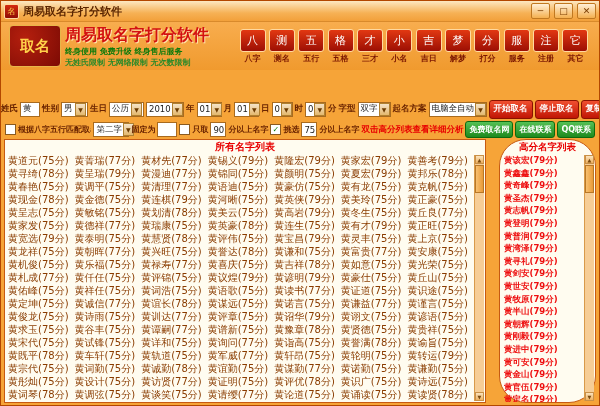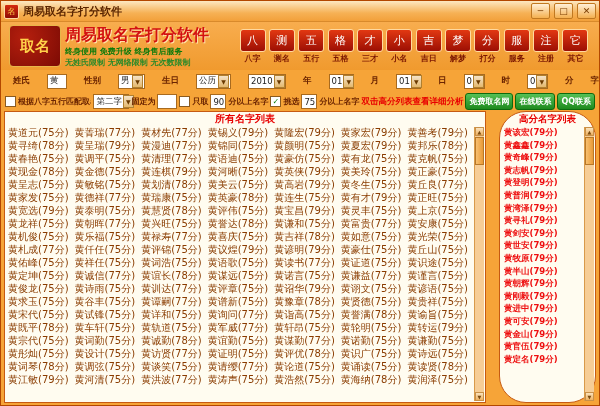--- a/index.html
+++ b/index.html
@@ -15,21 +15,21 @@
   .logo{width:50px;height:40px;background:radial-gradient(circle at 30% 30%,#b51f0e,#7c0b04);border:1px solid #e8b64a;border-radius:4px;color:#ffd24a;font-size:15px;font-weight:bold;display:flex;align-items:center;justify-content:center;font-family:"DejaVu Serif","Liberation Serif",serif;flex-shrink:0;}
   .brand{width:168px;flex-shrink:0;}
   .brand-title{font-size:16px;font-weight:bold;color:#d31111;font-family:"DejaVu Serif","Liberation Serif",serif;text-shadow:1px 1px 0 #ffe2a8;white-space:nowrap;}
   .tagline{font-size:8px;font-weight:bold;color:#0b7a0b;white-space:nowrap;}
   .tagline.t2{color:#2a8a2a;}
   .icon-toolbar{flex:1;display:flex;justify-content:space-between;padding:0 2px;min-width:0;}
   .icon-item{width:27px;display:flex;flex-direction:column;align-items:center;flex-shrink:0;}
   .icon-box{width:24px;height:21px;background:linear-gradient(#e23812,#9c0f04);border:1px solid #ffd9a0;border-radius:3px;color:#fff;font-size:11px;display:flex;align-items:center;justify-content:center;}
   .icon-label{font-size:8px;color:#7a1500;font-weight:bold;margin-top:1px;white-space:nowrap;}
   
-  .row1{height:22px;flex:0 0 22px;display:flex;align-items:center;padding:0 12px;gap:17px;white-space:nowrap;overflow:hidden;}
+  .row1{height:22px;flex:0 0 22px;display:flex;align-items:center;padding:0 0;gap:2px;white-space:nowrap;overflow:hidden;margin-top:28px;}
   .row2{height:19px;flex:0 0 19px;display:flex;align-items:center;padding:0 4px;gap:2px;white-space:nowrap;overflow:hidden;font-size:8px;}
   .lbl{font-size:8.5px;font-weight:bold;color:#6b2400;flex-shrink:0;}
   .row2 .lbl{font-size:8px;}
   .lbl.shrinkable{flex-shrink:1;overflow:hidden;}
   .inp{height:15px;background:#fff;border:1px solid #a86a1e;font-size:8.5px;color:#222;padding:0 2px;display:flex;align-items:center;flex-shrink:0;box-sizing:border-box;}
   .dd{height:15px;background:#fff;border:1px solid #a86a1e;font-size:8.5px;color:#222;padding:0 1px 0 2px;display:flex;align-items:center;justify-content:space-between;gap:1px;flex-shrink:0;box-sizing:border-box;}
   .dd .arrow{width:9px;height:11px;background:linear-gradient(#f4e3c8,#e4b86e);border:1px solid #b08030;font-size:6px;color:#6b3a00;display:flex;align-items:center;justify-content:center;flex-shrink:0;}
   .btn-red{height:17px;padding:0 4px;background:linear-gradient(#f05030,#c01505);border:1px solid #8a1200;border-radius:3px;color:#fff;font-size:8.5px;font-weight:bold;display:flex;align-items:center;flex-shrink:0;cursor:default;}
   .btn-green{height:15px;padding:0 3px;background:linear-gradient(#55c055,#1e8a1e);border:1px solid #0d6a0d;border-radius:3px;color:#fff;font-size:8px;font-weight:bold;display:flex;align-items:center;flex-shrink:0;cursor:default;}
   .cb{width:9px;height:9px;background:#fff;border:1px solid #8a5a20;font-size:8px;line-height:9px;color:#0a7a0a;display:flex;align-items:center;justify-content:center;flex-shrink:0;font-weight:bold;}
@@ -353,20 +353,21 @@
         <div class="vspace"></div>
         <div class="varrow">▼</div>
       </div>
     </div>
     <div class="panel high-panel">
       <div class="panel-title">高分名字列表</div>
       <div class="high-list">
           <div class="hcell">黄该宏(79分)</div>
           <div class="hcell">黄鑫鑫(79分)</div>
           <div class="hcell">黄奇峰(79分)</div>
+          <div class="hcell">黄圣杰(79分)</div>
           <div class="hcell">黄志帆(79分)</div>
           <div class="hcell">黄登明(79分)</div>
           <div class="hcell">黄普润(79分)</div>
           <div class="hcell">黄湾泽(79分)</div>
           <div class="hcell">黄寻礼(79分)</div>
           <div class="hcell">黄剑安(79分)</div>
           <div class="hcell">黄世安(79分)</div>
           <div class="hcell">黄牧原(79分)</div>
           <div class="hcell">黄半山(79分)</div>
           <div class="hcell">黄朝辉(79分)</div>

